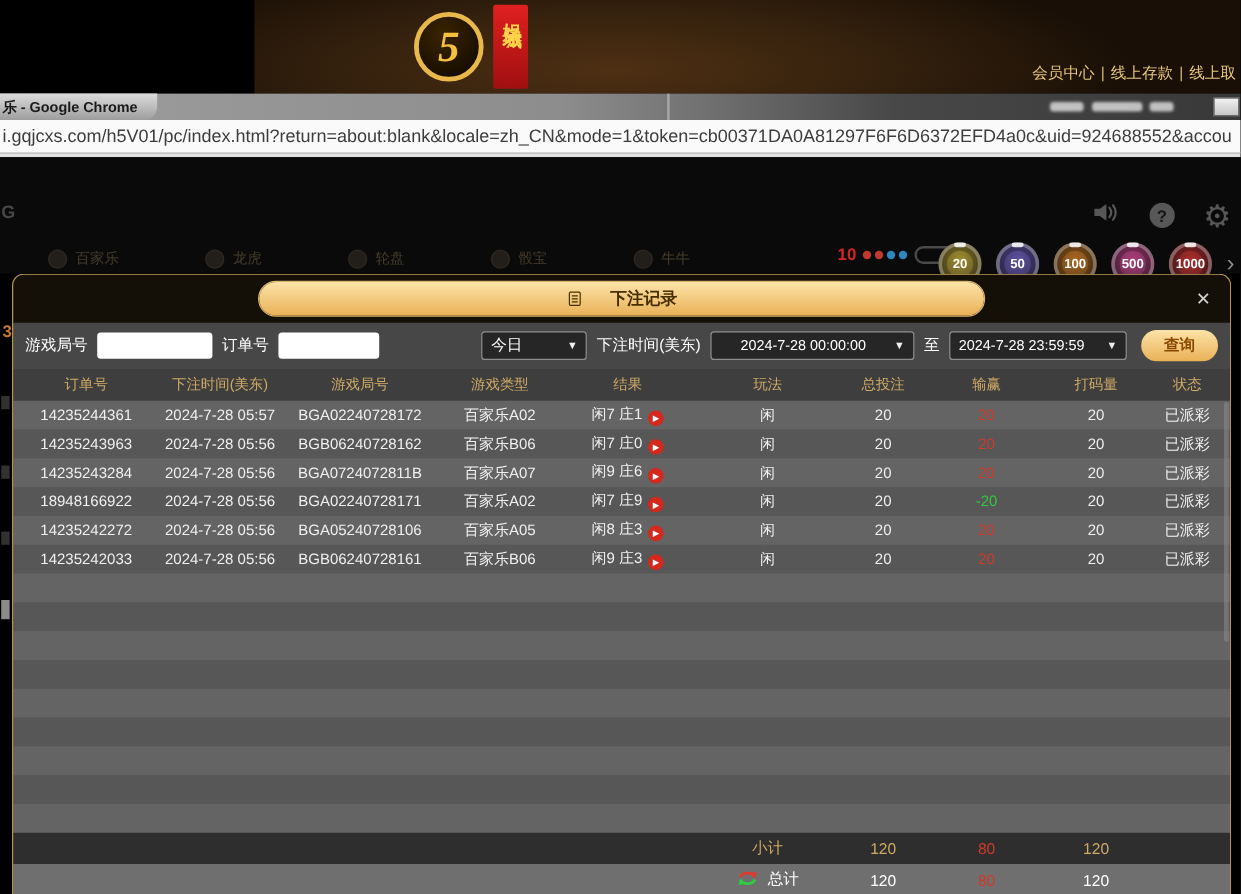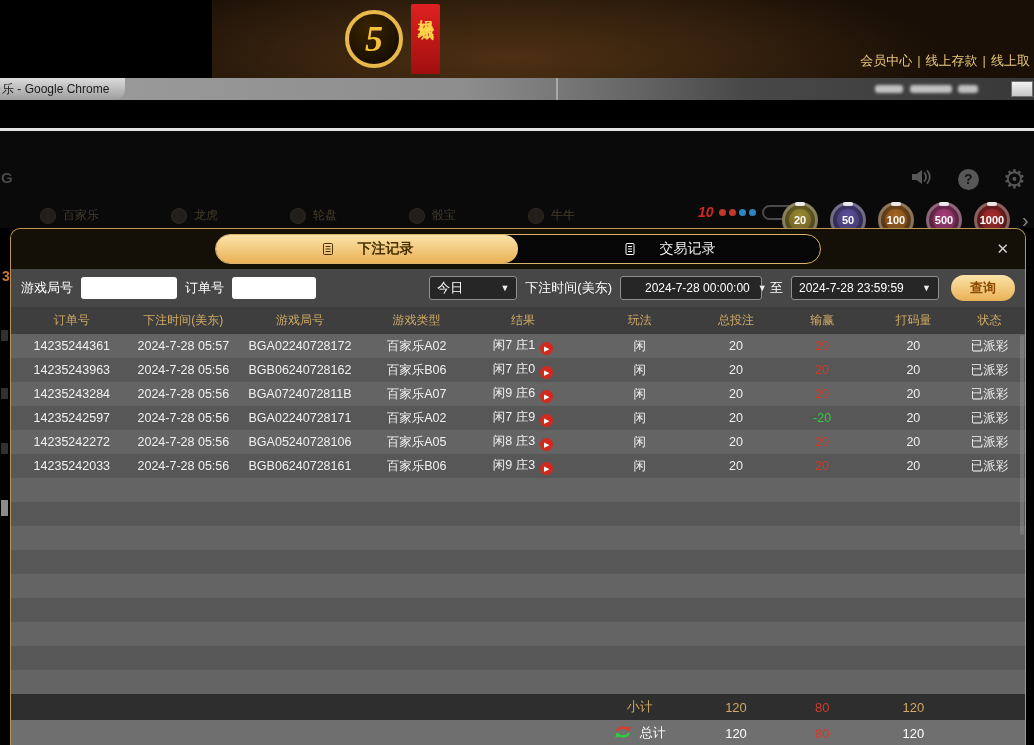--- a/index.html
+++ b/index.html
@@ -21,42 +21,42 @@
     height:64px;padding:3px 4px;border-radius:2px;overflow:hidden;letter-spacing:2px;}
   .header-links{position:absolute;right:4px;top:52px;font-size:13px;color:#e8c87a;white-space:nowrap;}
   .hlink{cursor:pointer;margin-top:41px;}
   .sep{margin:0 5px;opacity:.9;}
 
   
   .titlebar{position:absolute;left:0;top:78px;width:1034px;height:22px;
     background:linear-gradient(90deg,#9d9d9d 0%,#8d8d8d 45%,#6e6e6e 58%,#484848 72%,#383838 100%);}
   .title-tab{position:absolute;left:0;top:0;height:22px;padding:0 16px 0 2px;
     background:linear-gradient(#dcdcdc,#9d9d9d);border-radius:0 0 11px 0;display:flex;align-items:center;
-    font-size:12px;color:#1a1a1a;overflow:hidden;white-space:nowrap;}
+    font-size:12px;color:#1a1a1a;overflow:hidden;white-space:nowrap;font-weight:bold;}
   .tb-seam{position:absolute;left:556px;top:0;width:2px;height:22px;background:#cfcfcf;opacity:.55;}
   .tb-blob{position:absolute;top:7px;height:8px;background:#d8d8d8;border-radius:3px;filter:blur(1.5px);opacity:.85;}
   .tb-btn{position:absolute;right:1px;top:3px;width:22px;height:16px;
     background:linear-gradient(#f2f2f2,#c6c6c6);border:1px solid #6f6f6f;box-sizing:border-box;}
   .urlbar{position:absolute;left:0;top:100px;width:1034px;height:28px;background:#fafafa;
     border-bottom:1px solid #bcbcbc;display:flex;align-items:center;font-size:15px;color:#3d3d3d;
     white-space:nowrap;overflow:hidden;box-sizing:border-box;padding-left:2px;}
   .url-under{position:absolute;left:0;top:128px;width:1034px;height:3px;background:#e3e3e3;}
 
   
   .game-window{position:absolute;left:0;top:131px;width:1034px;height:97px;background:#0a0a0a;}
   .gw-logo{position:absolute;left:1px;top:38px;color:#484848;font-weight:bold;font-size:15px;}
   .gw-icons{position:absolute;right:8px;top:36px;display:flex;gap:24px;align-items:center;}
   .help-ico{width:21px;height:21px;border-radius:50%;background:#575757;color:#151515;font-weight:bold;
     font-size:14px;display:flex;align-items:center;justify-content:center;}
   .gear-ico{font-size:26px;color:#575757;line-height:22px;}
   .nav-row{position:absolute;left:40px;top:76px;display:flex;gap:72px;opacity:.5;}
   .nav-item{display:flex;align-items:flex-end;gap:7px;color:#7d6c49;font-size:12px;white-space:nowrap;}
   .nav-ico{width:16px;height:16px;border-radius:50%;background:#3a332a;border:1px solid #55483a;box-sizing:border-box;}
   .progress{position:absolute;left:698px;top:73px;display:flex;align-items:center;gap:3px;}
-  .p10{color:#d22727;font-weight:bold;font-size:14px;margin-right:2px;font-style:italic;}
+  .p10{color:#d22727;font-weight:bold;font-size:14px;margin-right:2px;}
   .pdot{width:7px;height:7px;border-radius:50%;}
   .ppill{width:34px;height:15px;border:2px solid #4a4a4a;border-radius:9px;margin-left:3px;box-sizing:border-box;}
   .chips{position:absolute;left:782px;top:71px;display:flex;gap:12px;align-items:center;}
   .chip{width:36px;height:36px;border-radius:50%;display:flex;align-items:center;justify-content:center;
     color:#fff;font-size:11px;font-weight:bold;position:relative;
     box-shadow:inset 0 0 0 3px rgba(255,255,255,.3), inset 0 0 0 7px rgba(0,0,0,.25);}
   .chip::before{content:"";position:absolute;top:0;left:50%;transform:translateX(-50%);
     width:10px;height:4px;background:rgba(255,255,255,.85);border-radius:2px;}
   .chips-more{color:#8a8a8a;font-size:20px;line-height:20px;}
 
@@ -124,20 +124,21 @@
 
   <div class="titlebar">
     <div class="title-tab">乐 - Google Chrome</div>
     <div class="tb-seam"></div>
     <div class="tb-blob" style="left:875px;width:28px;"></div>
     <div class="tb-blob" style="left:910px;width:42px;"></div>
     <div class="tb-blob" style="left:958px;width:20px;"></div>
     <div class="tb-btn"></div>
   </div>
 
+  <div class="urlbar">i.gqjcxs.com/h5V01/pc/index.html?return=about:blank&amp;locale=zh_CN&amp;mode=1&amp;token=cb00371DA0A81297F6F6D6372EFD4a0c&amp;uid=924688552&amp;accou</div>
   <div class="url-under"></div>
 
   <div class="game-window">
     <div class="gw-logo">G</div>
     <div class="gw-icons">
       <span>
         <svg width="24" height="20" viewBox="0 0 24 20">
           <path d="M2 7v6h4.5L12 17V3L6.5 7z" fill="#575757"></path>
           <path d="M14.5 6c2 2.5 2 5.5 0 8 M17.5 4c3 3.5 3 8.5 0 12" stroke="#575757" stroke-width="1.8" fill="none" stroke-linecap="round"></path>
         </svg>
@@ -208,45 +209,36 @@
       <div class="tabs">
           <div class="tab active">
             <span>
               <svg width="14" height="14" viewBox="0 0 14 14">
                 <rect x="2.5" y="1.5" width="9" height="11" rx="1" fill="none" stroke="#463000"></rect>
                 <path d="M4.5 4.5h5M4.5 7h5M4.5 9.5h5" stroke="#463000" fill="none"></path>
               </svg>
             </span>
             <span>下注记录</span>
           </div>
-          <div class="tab">
-            <span>
-              <svg width="14" height="14" viewBox="0 0 14 14">
-                <rect x="3" y="1.5" width="8" height="11" rx="1" fill="none" stroke="#ffffff"></rect>
-                <path d="M5 4.5h4M5 7h4M5 9.5h4" stroke="#ffffff" fill="none"></path>
-              </svg>
-            </span>
-            <span>交易记录</span>
-          </div>
         </div>
       <div class="m-close">✕</div>
     </div>
 
     <div class="f-row">
       <span>游戏局号</span>
       <input class="f-input" style="width: 96px;">
       <span>订单号</span>
       <input class="f-input" style="width: 84px;">
       <span class="f-gap"></span>
       <span class="f-select today">
         <span>今日</span>
         <span class="caret">▼</span>
       </span>
       <span>下注时间(美东)</span>
-      <span class="f-select" style="width:142px;padding-left:24px;">
+      <span class="f-select" style="width:170px;padding-left:24px;">
         <span>2024-7-28 00:00:00</span>
         <span class="caret">▼</span>
       </span>
       <span>至</span>
       <span class="f-select" style="width:148px;">
         <span>2024-7-28 23:59:59</span>
         <span class="caret">▼</span>
       </span>
       <span class="f-btn">查询</span>
     </div>
@@ -294,21 +286,21 @@
           <div class="cell" style="width: 13%;">BGA0724072811B</div>
           <div class="cell" style="width: 10%;">百家乐A07</div>
           <div class="cell" style="width: 11%;"><span>闲9 庄6</span><span class="play">▶</span></div>
           <div class="cell" style="width: 12%;">闲</div>
           <div class="cell" style="width: 7%;">20</div>
           <div class="cell red" style="width: 10%;">20</div>
           <div class="cell" style="width: 8%;">20</div>
           <div class="cell" style="width: 7%;">已派彩</div>
         </div>
         <div class="trow dark">
-          <div class="cell" style="width: 12%;">14235242597</div>
+          <div class="cell" style="width: 12%;">18948166922</div>
           <div class="cell" style="width: 10%;">2024-7-28 05:56</div>
           <div class="cell" style="width: 13%;">BGA02240728171</div>
           <div class="cell" style="width: 10%;">百家乐A02</div>
           <div class="cell" style="width: 11%;"><span>闲7 庄9</span><span class="play">▶</span></div>
           <div class="cell" style="width: 12%;">闲</div>
           <div class="cell" style="width: 7%;">20</div>
           <div class="cell green" style="width: 10%;">-20</div>
           <div class="cell" style="width: 8%;">20</div>
           <div class="cell" style="width: 7%;">已派彩</div>
         </div>

